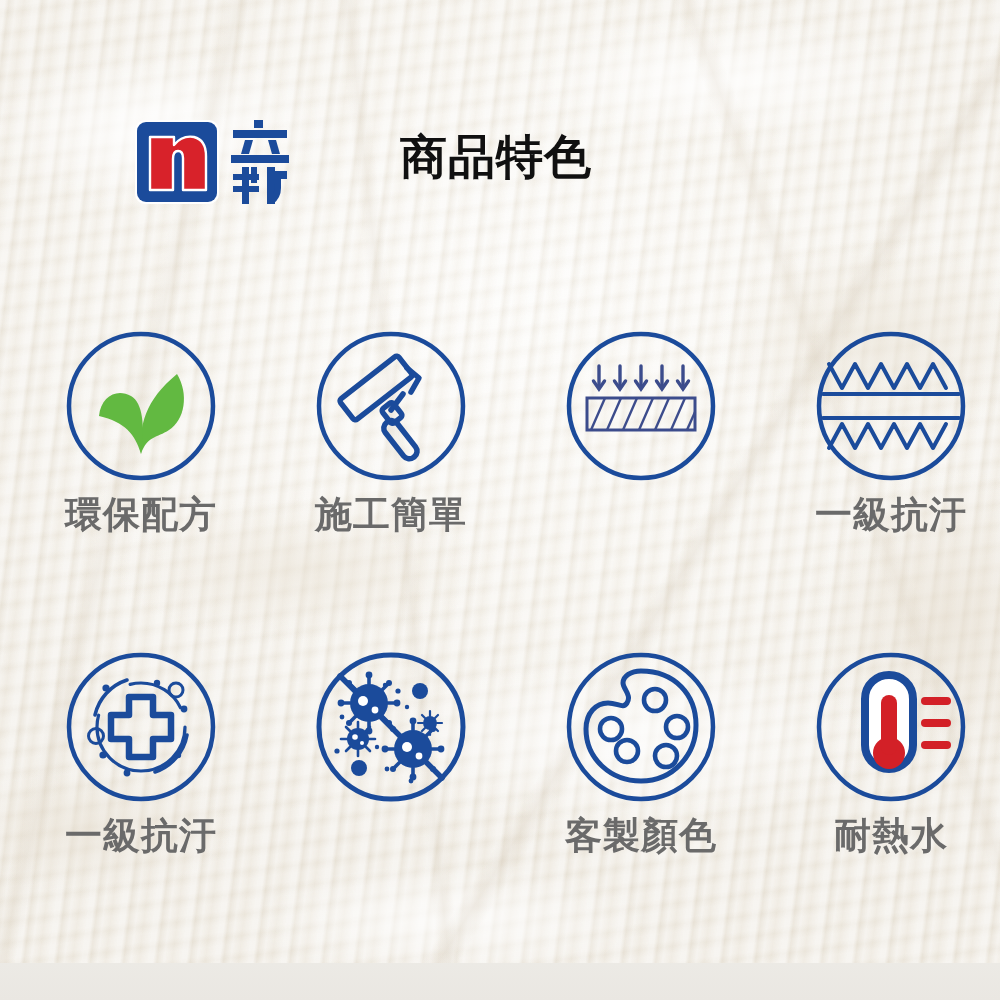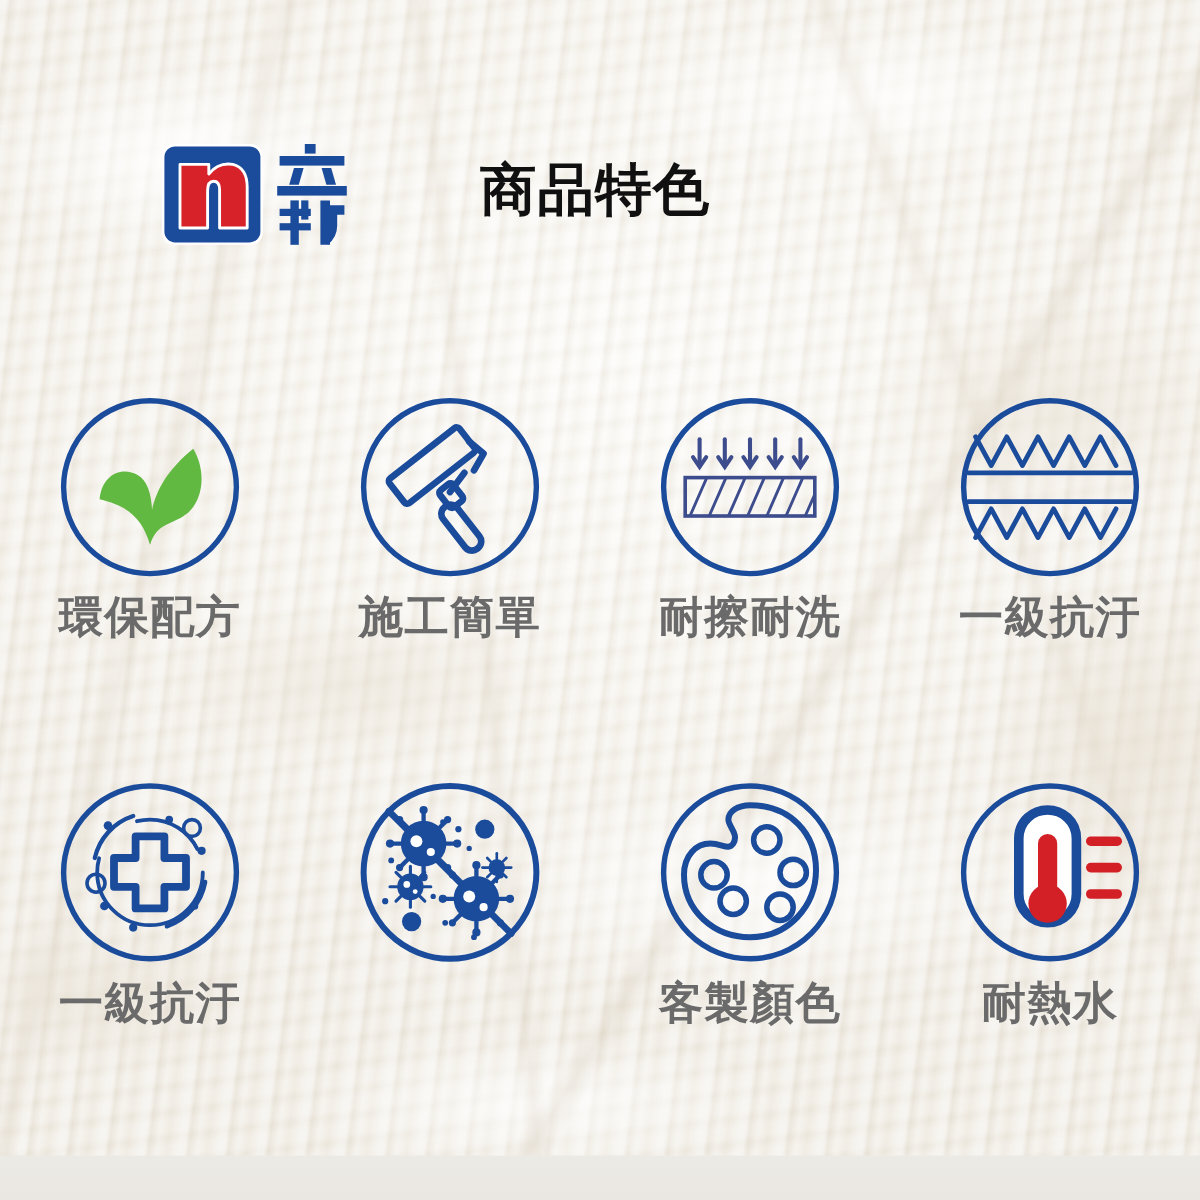--- a/index.html
+++ b/index.html
@@ -98,29 +98,30 @@
   .page-title {
     position: absolute;
     left: 400px;
     top: 22px;
     font-size: 47px;
     line-height: 1;
     font-weight: 700;
     color: #101010;
     letter-spacing: 1px;
     white-space: nowrap;
-    font-family: Liberation Sans, sans-serif;
+    font-family: Liberation Serif, serif;
   }
 
   
   .grid {
     position: absolute;
     left: 0;
     top: 330px;
     width: 908px;
+    padding-left: 16px;
   }
   .grid-row {
     display: flex;
     width: 1000px;
   }
   .grid-row + .grid-row { margin-top: 116px; justify-content: space-between; }
 
   .feature {
     width: 250px;
     display: flex;
@@ -229,21 +230,20 @@
           <g stroke="#3C4C8C" stroke-width="2.4">
             <path d="M26 100 L40 68"></path>
             <path d="M42 100 L56 68"></path>
             <path d="M58 100 L72 68"></path>
             <path d="M74 100 L88 68"></path>
             <path d="M90 100 L104 68"></path>
             <path d="M106 100 L120 68"></path>
             <path d="M122 100 L130 82"></path>
           </g>
         </svg>
-        <div class="feature-label">耐擦耐洗</div>
       </div>
 
       <div class="feature">
         <svg class="feature-icon" viewBox="0 0 152 152">
           <circle cx="76" cy="76" r="72" fill="none" stroke="#1B4B9B" stroke-width="4.5"></circle>
           <g fill="none" stroke="#1B4B9B" stroke-width="4" stroke-linejoin="round" stroke-linecap="round">
             <path d="M14 34 L27 58 L40 34 L53 58 L66 34 L79 58 L92 34 L105 58 L118 34 L131 58"></path>
             <path d="M8 64 L144 64"></path>
             <path d="M8 88 L144 88"></path>
             <path d="M14 118 L27 94 L40 118 L53 94 L66 118 L79 94 L92 118 L105 94 L118 118 L131 94"></path>

